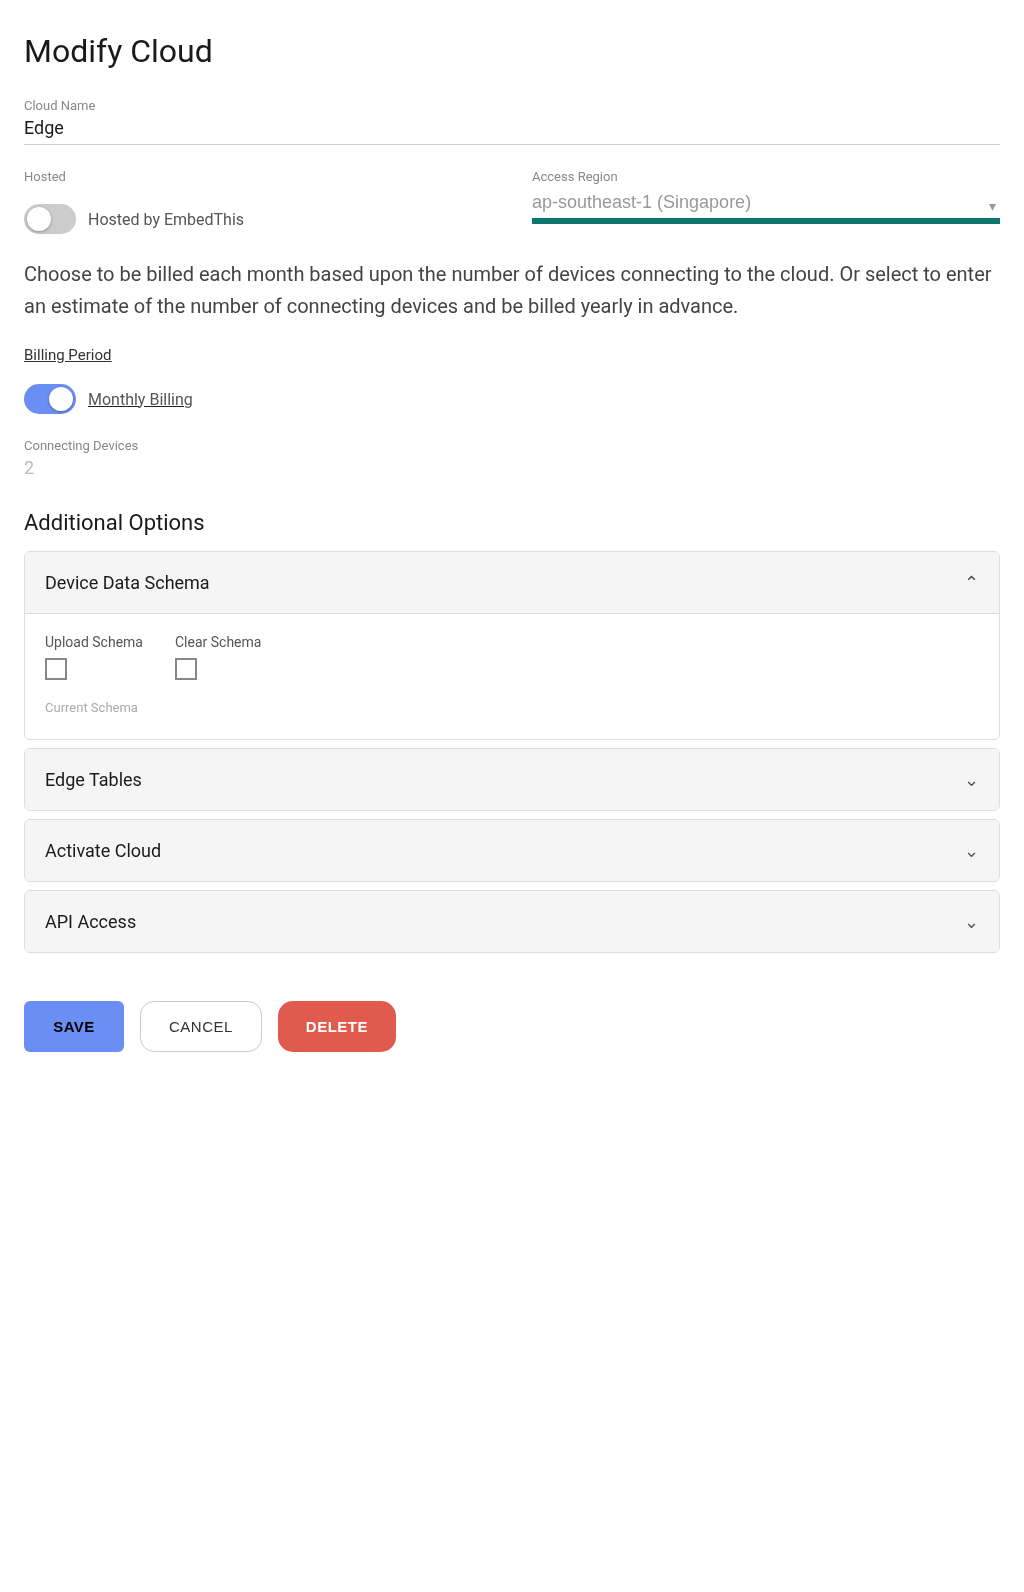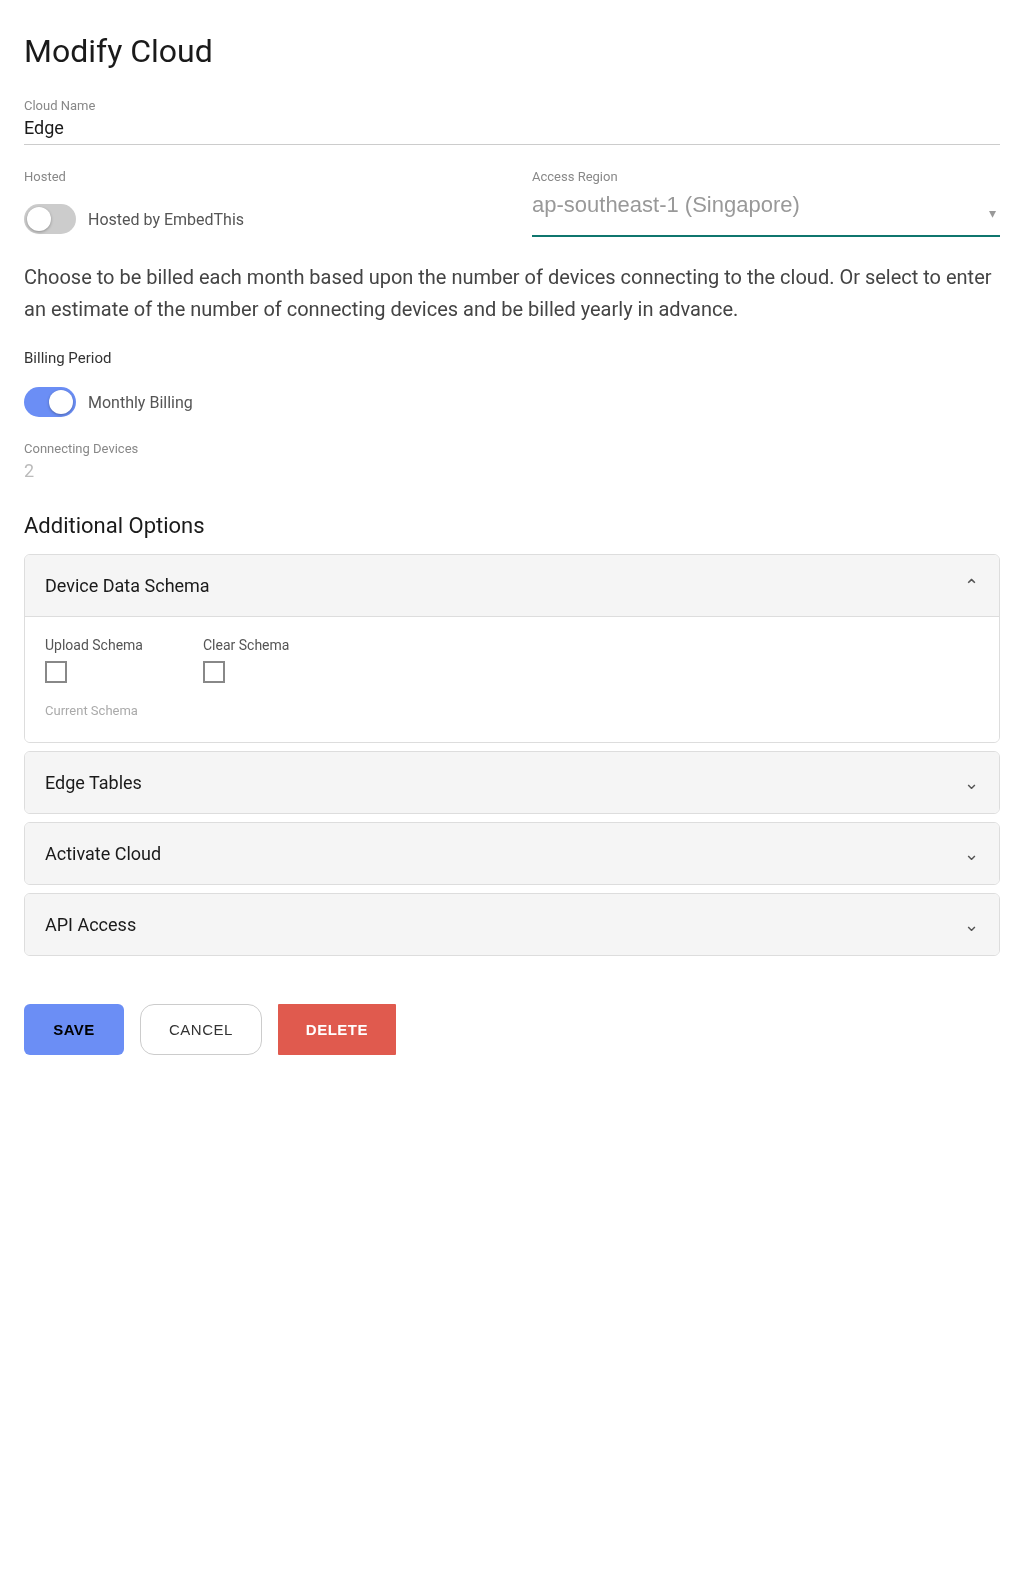--- a/index.html
+++ b/index.html
@@ -116,24 +116,24 @@
     .select-wrapper {
       position: relative;
       margin-top: 4px;
     }
 
     .field-select {
       width: 100%;
       appearance: none;
       background: transparent;
       border: none;
-      border-bottom: 2px solid #0f766e;
-      font-size: 22px;
+      border-bottom: 6px solid #0f766e;
+      font-size: 18px;
       color: #999;
-      padding: 4px 28px 18px 0;
+      padding: 4px 28px 6px 0;
       cursor: pointer;
       outline: none;
     }
 
     .select-arrow {
       position: absolute;
       right: 4px;
       top: 50%;
       transform: translateY(-50%);
       pointer-events: none;
@@ -145,20 +145,21 @@
     .description-text {
       font-size: 20px;
       color: #444;
       line-height: 1.6;
       margin-bottom: 24px;
     }
 
     
     .billing-section {
       margin-bottom: 24px;
+      text-decoration: underline;
     }
 
     .billing-section .field-label-main {
       font-size: 15px;
       color: #333;
       margin-bottom: 10px;
     }
 
     
     .connecting-devices {
@@ -203,21 +204,21 @@
     }
 
     .accordion-body {
       background: #fff;
       padding: 20px;
       border-top: 1px solid #ddd;
     }
 
     .schema-row {
       display: flex;
-      gap: 60px;
+      gap: 32px;
       margin-bottom: 20px;
     }
 
     .schema-col {
       display: flex;
       flex-direction: column;
       gap: 8px;
     }
 
     .schema-col-label {
@@ -289,21 +290,21 @@
       min-width: 120px;
     }
 
     .btn-delete {
       background: #e05a4e;
       color: white;
       border: none;
       padding: 16px 28px;
       font-size: 15px;
       font-weight: 600;
-      border-radius: 1px;
+      border-radius: 15px;
       cursor: pointer;
       letter-spacing: 0.5px;
       min-width: 100px;
     }
   </style>
 </head>
 <body>
 
 <h1 class="page-title">Modify Cloud</h1>
 

